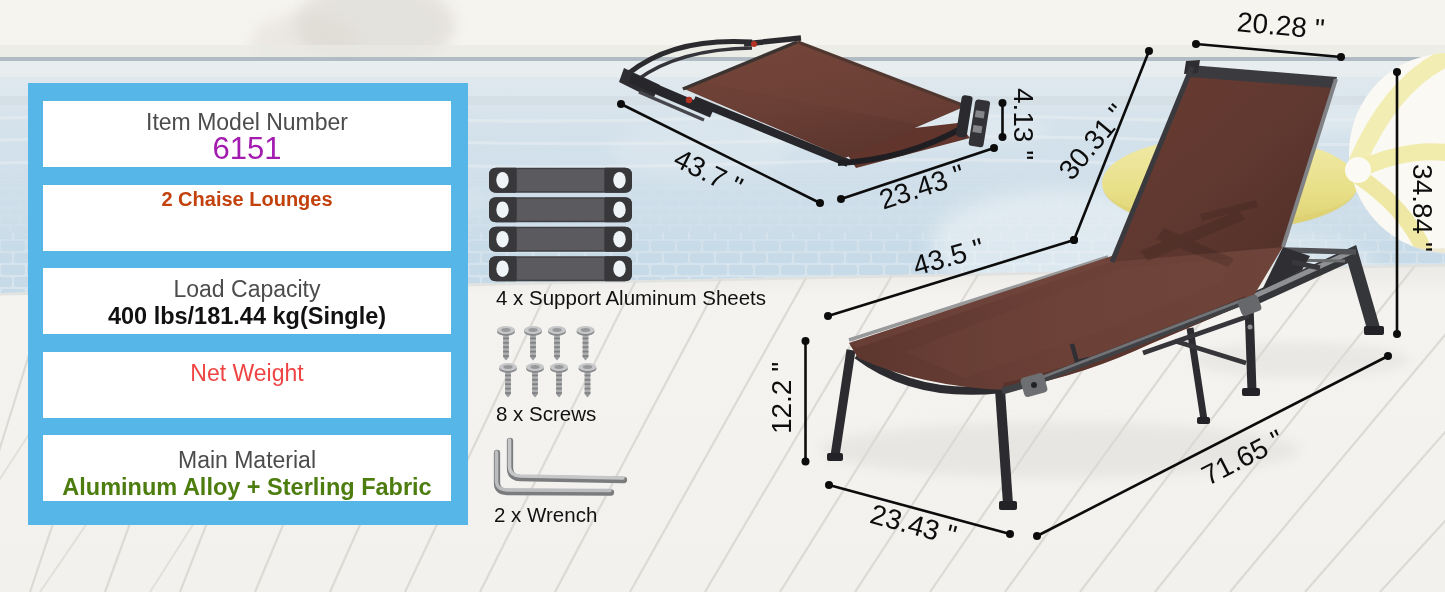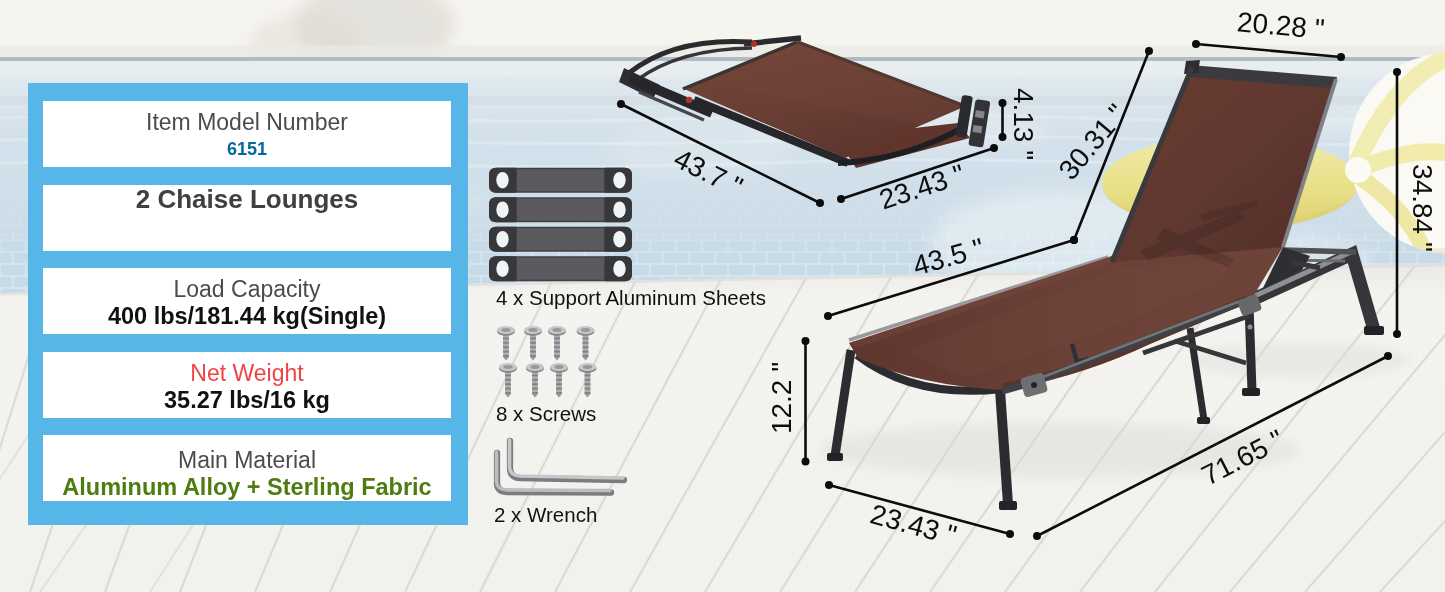--- a/index.html
+++ b/index.html
@@ -363,29 +363,28 @@
       <text x="1247" y="466" font-family="Liberation Sans, sans-serif" font-size="28" fill="#0d0d0d" text-anchor="middle" transform="rotate(-27.1 1247 466)">71.65 "</text>
       <text x="911" y="534" font-family="Liberation Sans, sans-serif" font-size="28" fill="#0d0d0d" text-anchor="middle" transform="rotate(15.1 911 534)">23.43 "</text>
     </g>
     <text x="496" y="305" font-family="Liberation Sans, sans-serif" font-size="20.5" fill="#111">4 x Support Aluminum Sheets</text>
     <text x="496" y="421" font-family="Liberation Sans, sans-serif" font-size="20.5" fill="#111">8 x Screws</text>
     <text x="494" y="522" font-family="Liberation Sans, sans-serif" font-size="20.5" fill="#111">2 x Wrench</text>
   </svg>
 <div style="position:absolute;left:28px;top:83px;width:440px;height:442px;background:#56b6e8">
     <div style="position:absolute;left:15px;top:18px;width:408px;height:66px;background:#ffffff;text-align:center">
       <div style="font-size:23px;color:#4c4c4c;line-height:26px;margin-top:8px">Item Model Number</div>
-      <div style="font-size:18px;color:#0369a1;font-weight:bold;line-height:28px">6151</div>
+      <div style="font-size:31px;color:#a21caf;font-weight:normal;line-height:28px">6151</div>
     </div>
     <div style="position:absolute;left:15px;top:101.5px;width:408px;height:66px;background:#ffffff;text-align:center">
-      <div style="font-size:26px;color:#404040;font-weight:bold;line-height:28px">2 Chaise Lounges</div>
+      <div style="font-size:20px;color:#c2410c;font-weight:bold;line-height:28px">2 Chaise Lounges</div>
     </div>
     <div style="position:absolute;left:15px;top:185px;width:408px;height:66px;background:#ffffff;text-align:center">
       <div style="font-size:23px;color:#4c4c4c;line-height:26px;margin-top:8px">Load Capacity</div>
       <div style="font-size:23.5px;color:#111;font-weight:bold;line-height:28px">400 lbs/181.44 kg(Single)</div>
     </div>
     <div style="position:absolute;left:15px;top:268.5px;width:408px;height:66px;background:#ffffff;text-align:center">
       <div style="font-size:23px;color:#ef4444;line-height:26px;margin-top:8px">Net Weight</div>
-      <div style="font-size:23.5px;color:#111;font-weight:bold;line-height:28px">35.27 lbs/16 kg</div>
     </div>
     <div style="position:absolute;left:15px;top:352px;width:408px;height:66px;background:#ffffff;text-align:center">
       <div style="font-size:23px;color:#4c4c4c;line-height:26px;margin-top:12px">Main Material</div>
       <div style="font-size:23.5px;color:#4d7c0f;font-weight:bold;line-height:28px">Aluminum Alloy + Sterling Fabric</div>
     </div>
   </div>
 </body></html>

